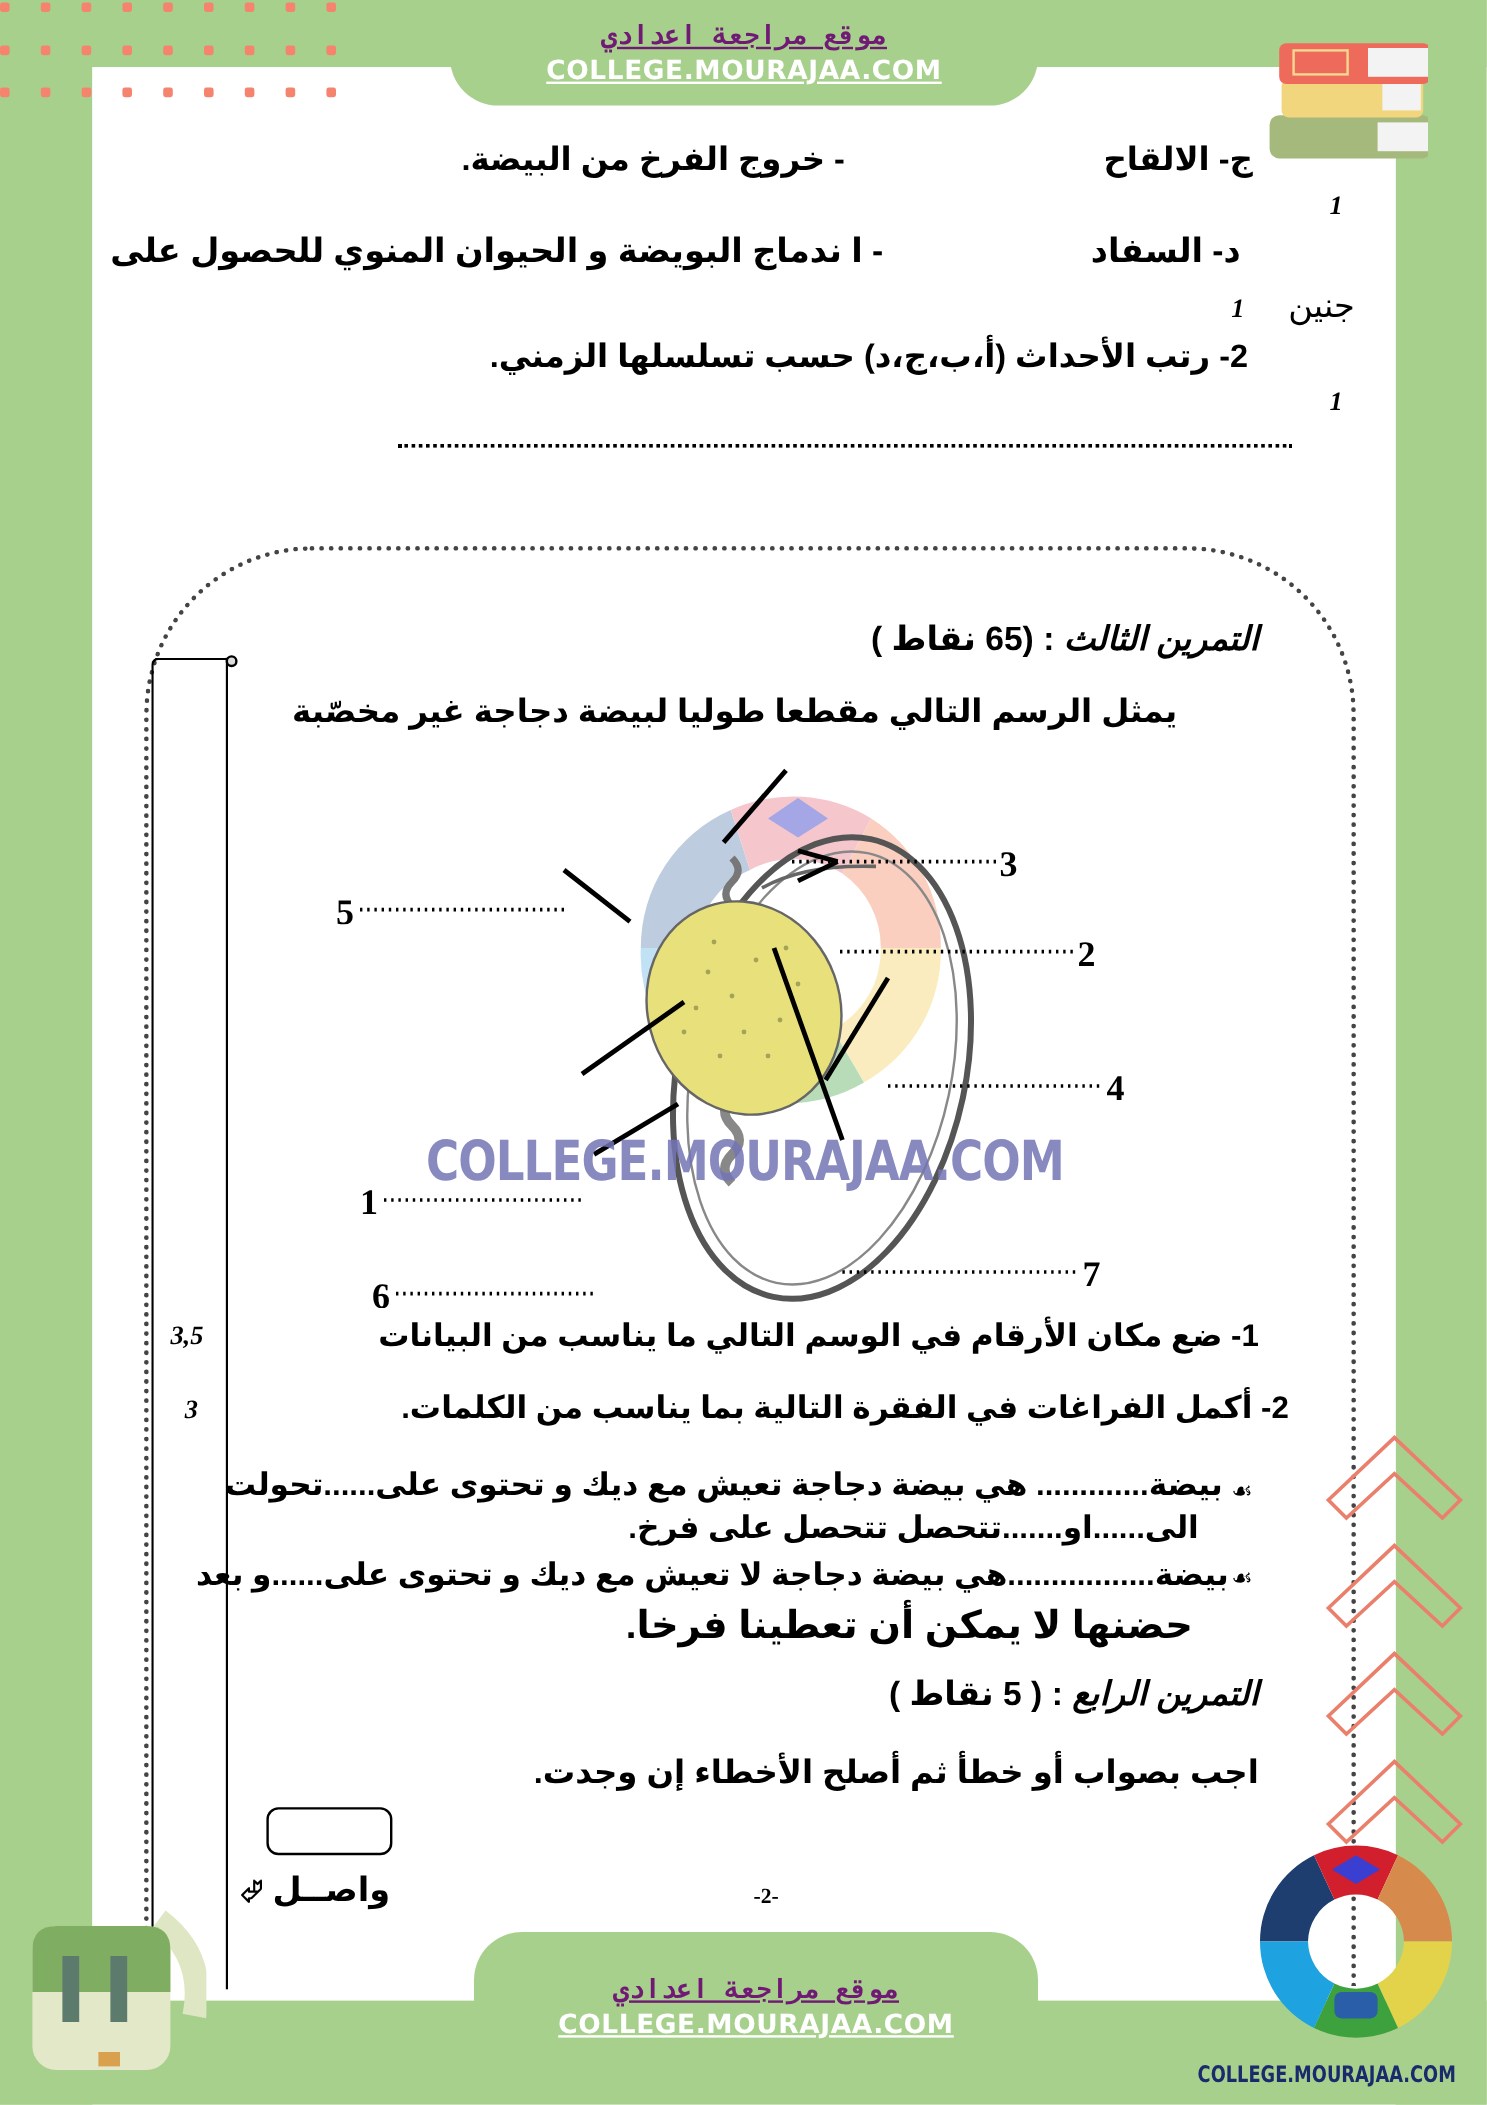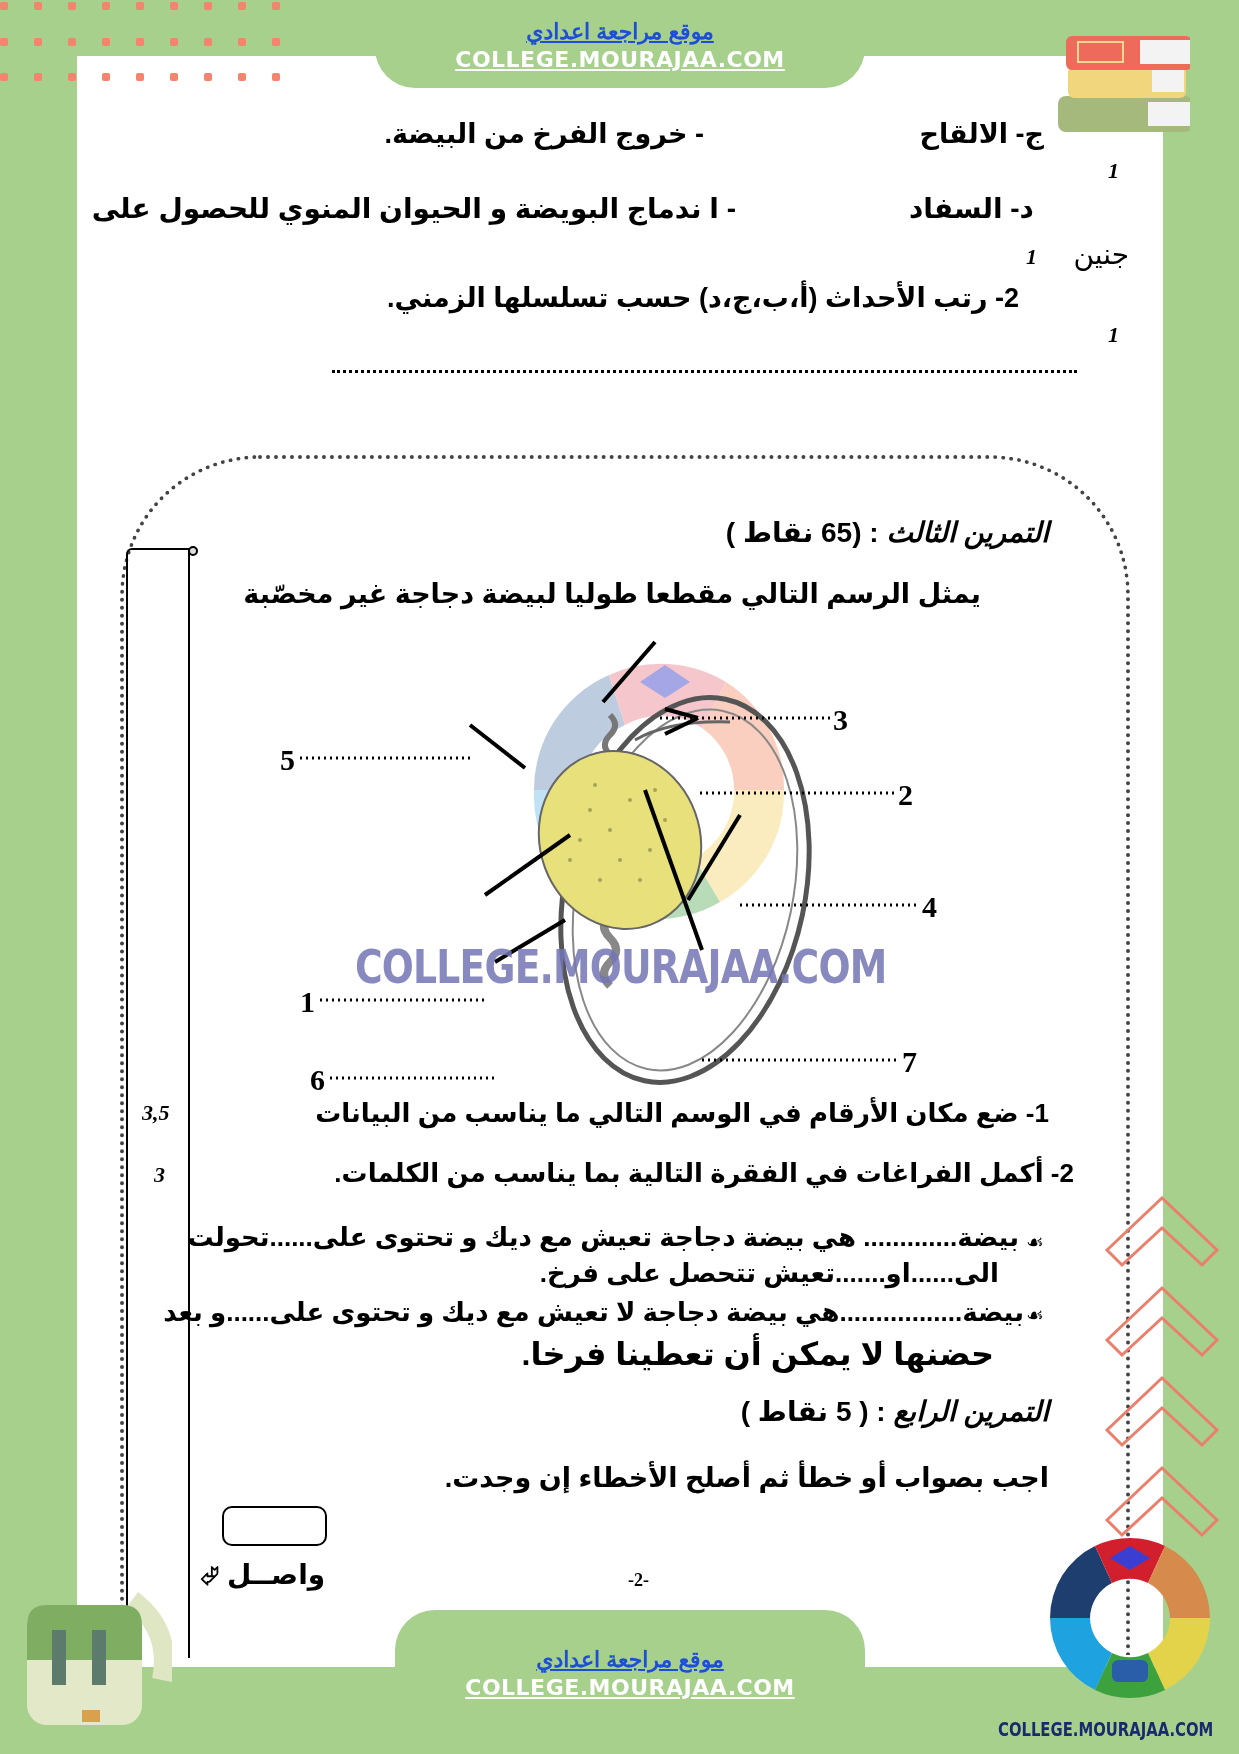--- a/index.html
+++ b/index.html
@@ -11,21 +11,21 @@
   .frame-right { position: absolute; left: 1163px; top: 0; width: 76px; height: 1754px; background: #a8d08d; }
   .frame-top { position: absolute; left: 0; top: 0; width: 1239px; height: 56px; background: #a8d08d; }
   .frame-bottom { position: absolute; left: 0; top: 1667px; width: 1239px; height: 87px; background: #a8d08d; }
   .inner-white { position: absolute; left: 77px; top: 56px; width: 1086px; height: 1611px; background: #fff; }
 
   .dots-row { position: absolute; left: 0; height: 10px; width: 310px; display: flex; gap: 26px; padding-left: 0; }
   .dot { width: 8px; height: 8px; border-radius: 2px; background: #f4846e; }
 
   .tab-top { position: absolute; left: 375px; top: 0; width: 490px; height: 88px; background: #a8d08d; border-radius: 0 0 40px 40px; }
   .tab-bottom { position: absolute; left: 395px; top: 1610px; width: 470px; height: 90px; background: #a8d08d; border-radius: 40px 40px 0 0; }
-  .tab-text-ar { font-family: Liberation Sans, sans-serif; color: #1d4ed8; font-weight: bold; font-size: 22px; text-align: center; text-decoration: underline; line-height: 28px; }
+  .tab-text-ar { font-family: Liberation Mono, monospace; color: #701a75; font-weight: bold; font-size: 22px; text-align: center; text-decoration: underline; line-height: 28px; }
   .tab-text-en { font-family: "DejaVu Sans", sans-serif; color: #fff; font-weight: bold; font-size: 22px; text-align: center; text-decoration: underline; line-height: 28px; letter-spacing: 0.5px; }
 
   
   .ar { direction: rtl; unicode-bidi: plaintext; position: absolute; white-space: nowrap; font-weight: bold; }
   .line { font-size: 27px; }
   .score { position: absolute; font-family: "Liberation Serif", serif; font-style: italic; font-weight: bold; font-size: 22px; }
   .dotted-line { position: absolute; left: 332px; top: 370px; width: 745px; border-bottom: 3px dotted #000; }
 
   
   .scroll-dots { position: absolute; left: 120px; top: 455px; width: 1010px; height: 1200px; border: 4px dotted #444; border-bottom: none; border-radius: 140px 140px 0 0; }
@@ -108,21 +108,21 @@
 
 <div class="ar line" style="right:195px;top:118px;text-align:right;">ج-  الالقاح</div>
 <div class="ar line" style="right:535px;top:118px;">- خروج الفرخ من البيضة.</div>
 <div class="score" style="left:1108px;top:158px;">1</div>
 
 <div class="ar line" style="right:205px;top:192px;font-weight:bold;font-size:28px;">د- السفاد</div>
 <div class="ar line" style="right:503px;top:192px;font-weight:bold;font-size:28px;">- ا ندماج البويضة و الحيوان المنوي للحصول على</div>
 <div class="ar line" style="right:110px;top:238px;font-weight:normal;font-size:28px;">جنين</div>
 <div class="score" style="left:1026px;top:244px;">1</div>
 
-<div class="ar line" style="right:220px;top:282px;font-weight:bold;">2- رتب الأحداث (أ،ب،ج،د) حسب تسلسلها الزمني.</div>
+<div class="ar line" style="right:199px;top:282px;font-weight:bold;">2- رتب الأحداث (أ،ب،ج،د) حسب تسلسلها الزمني.</div>
 <div class="score" style="left:1108px;top:322px;">1</div>
 <div class="dotted-line"></div>
 
 <div class="scroll-dots"></div>
 <div class="scroll-col"></div>
 <div class="scroll-curl"></div>
 
 <div class="ar title-ex" style="right:190px;top:516px;">
   <span>التمرين الثالث</span>
   <b> : </b>
@@ -198,21 +198,21 @@
 </svg>
 <div class="wm-text">COLLEGE.MOURAJAA.COM</div>
 
 <div class="score" style="left:142px;top:1100px;">3,5</div>
 <div class="ar line" style="right:190px;top:1098px;font-weight:bold;font-size:26px;">1-  ضع مكان الأرقام في الوسم التالي ما يناسب من البيانات</div>
 <div class="score" style="left:154px;top:1162px;">3</div>
 <div class="ar line" style="right:165px;top:1158px;font-weight:bold;font-size:26px;">2- أكمل الفراغات في الفقرة التالية بما يناسب من الكلمات.</div>
 
 <div class="ar" style="right:195px;top:1230px;font-size:20px;">☙</div>
 <div class="ar line" style="right:220px;top:1222px;font-size:26px;">بيضة............. هي بيضة دجاجة تعيش مع ديك و تحتوى على......تحولت</div>
-<div class="ar line" style="right:240px;top:1258px;font-size:26px;">الى......او.......تعيش تتحصل على فرخ.</div>
+<div class="ar line" style="right:240px;top:1258px;font-size:26px;">الى......او.......تتحصل تتحصل على فرخ.</div>
 <div class="ar" style="right:195px;top:1303px;font-size:20px;">☙</div>
 <div class="ar line" style="right:215px;top:1297px;font-size:26px;">بيضة.................هي بيضة دجاجة لا تعيش مع ديك و تحتوى على......و بعد</div>
 <div class="ar line" style="right:245px;top:1335px;font-size:32px;">حضنها لا يمكن أن تعطينا فرخا.</div>
 
 <div class="ar title-ex" style="right:190px;top:1395px;">
   <span>التمرين الرابع</span>
   <b> : </b>
   <b>( 5 نقاط )</b>
 </div>
 <div class="ar line" style="right:190px;top:1462px;">اجب بصواب أو خطأ ثم أصلح الأخطاء إن وجدت.</div>

